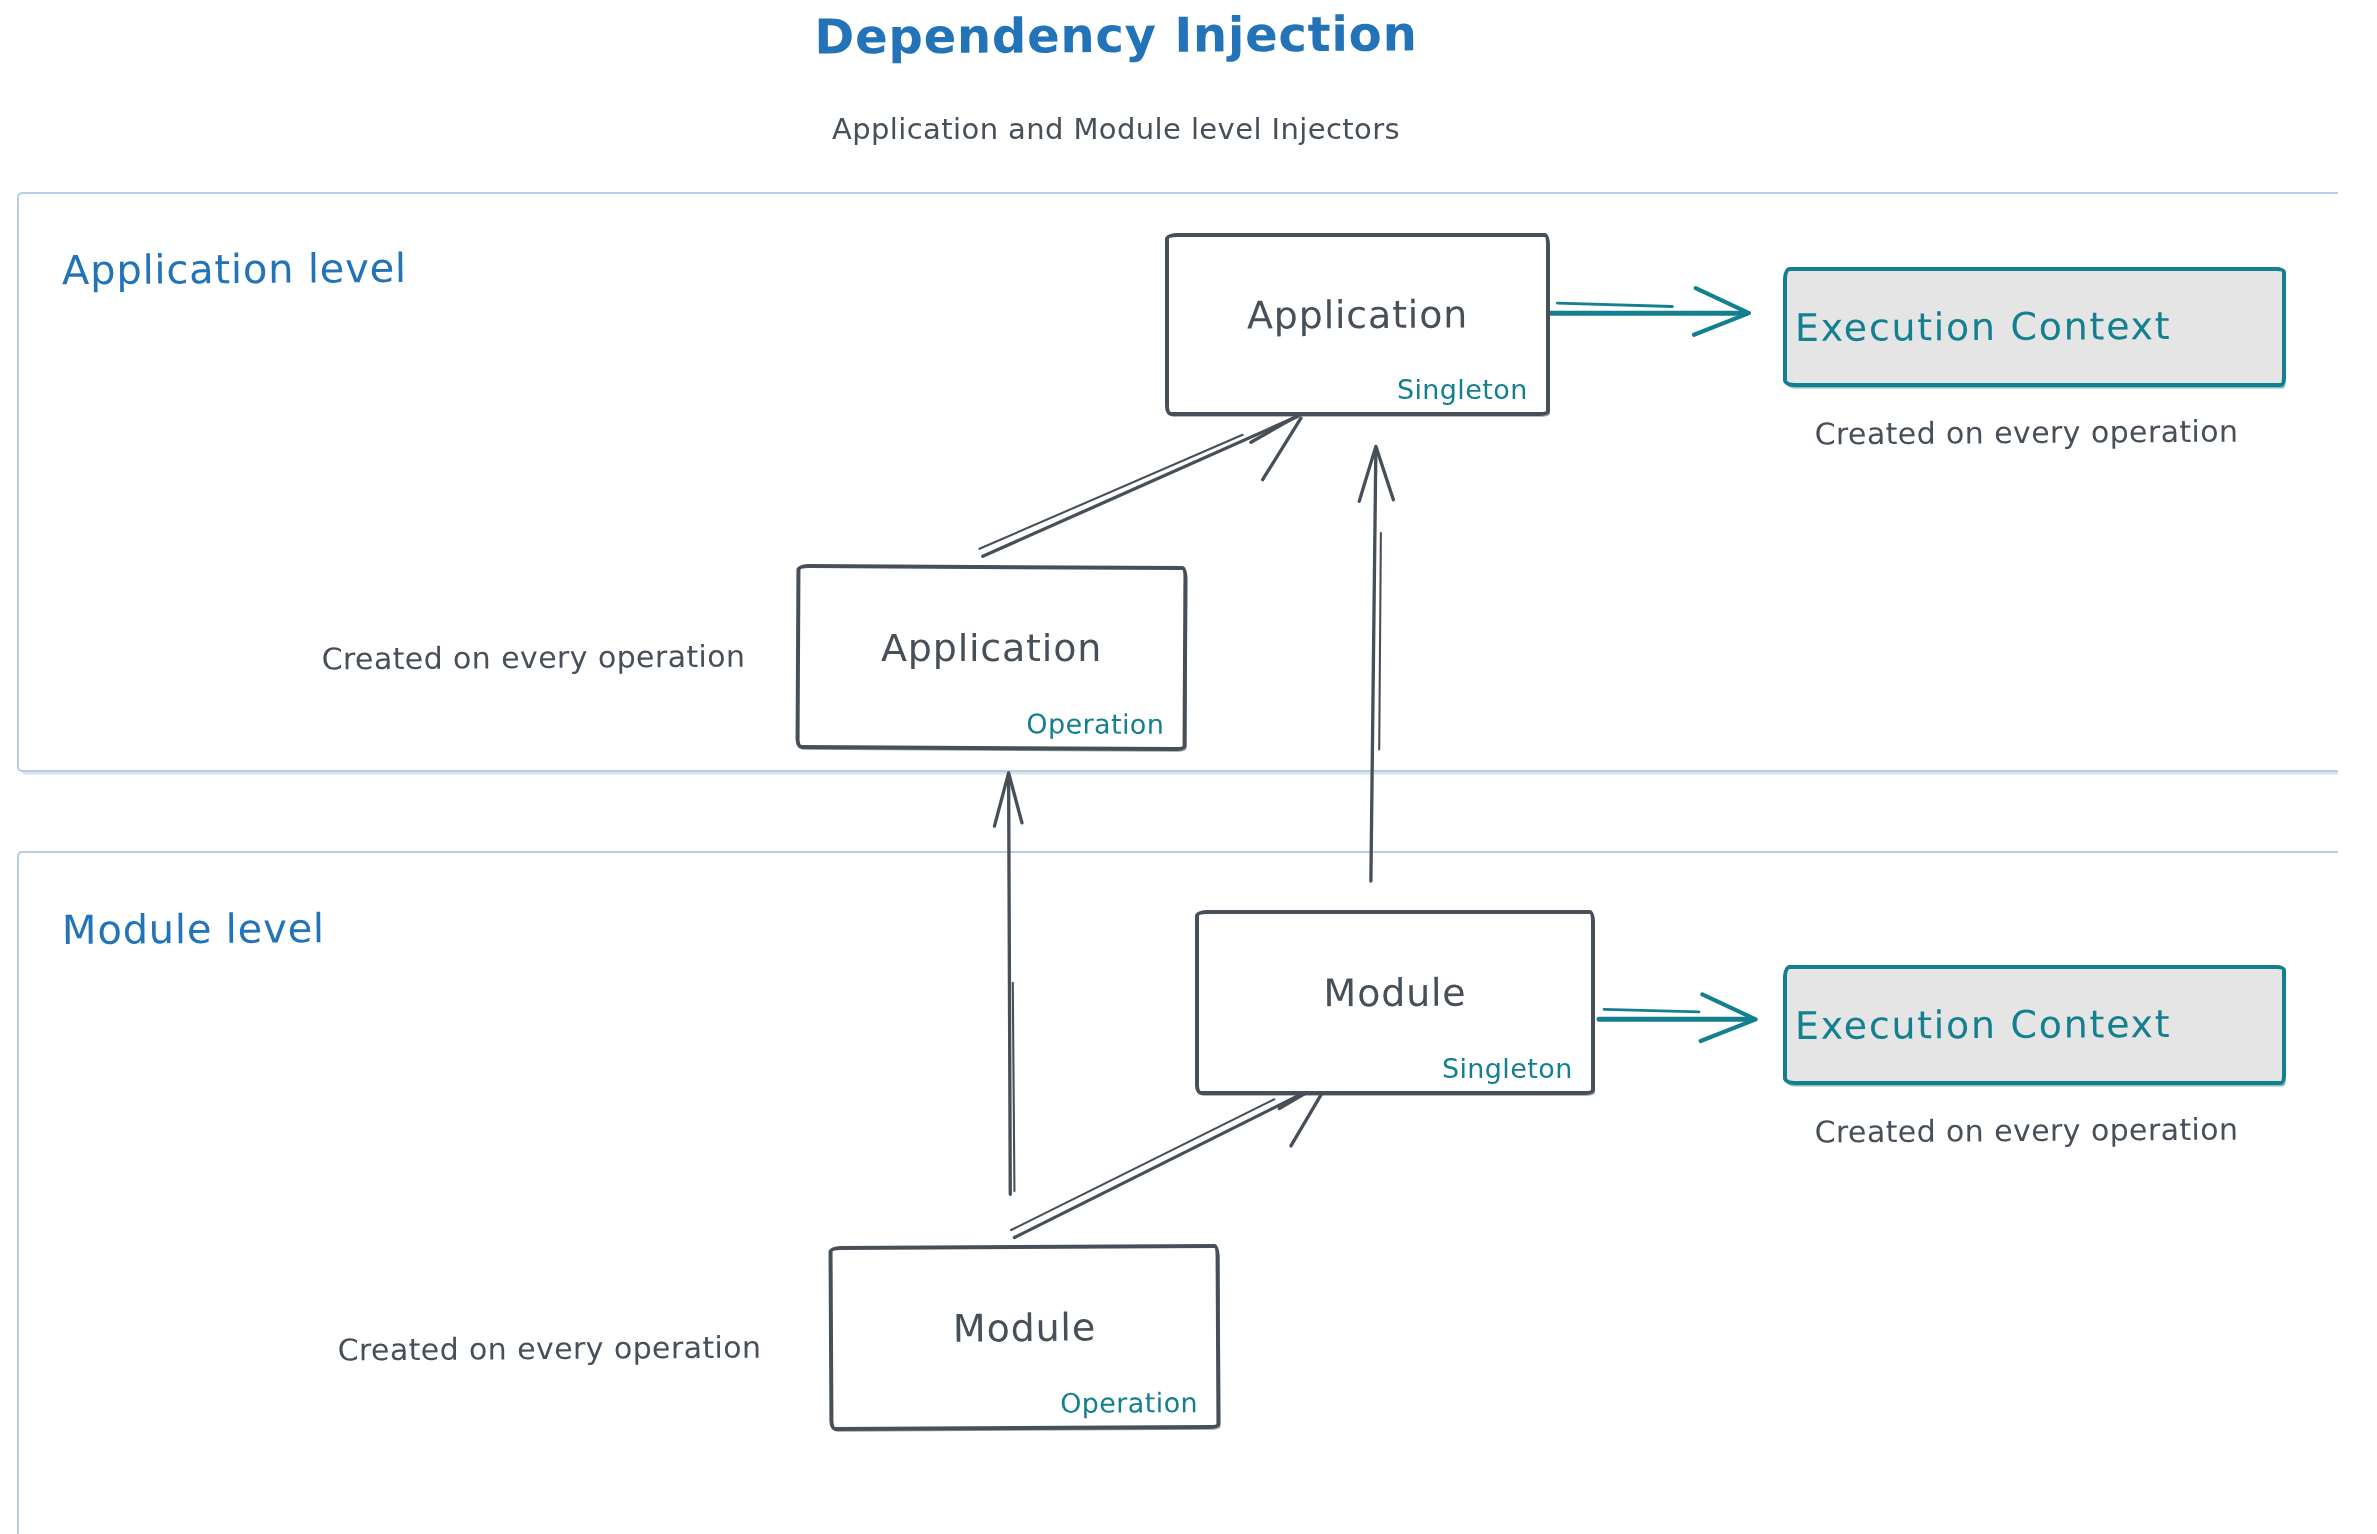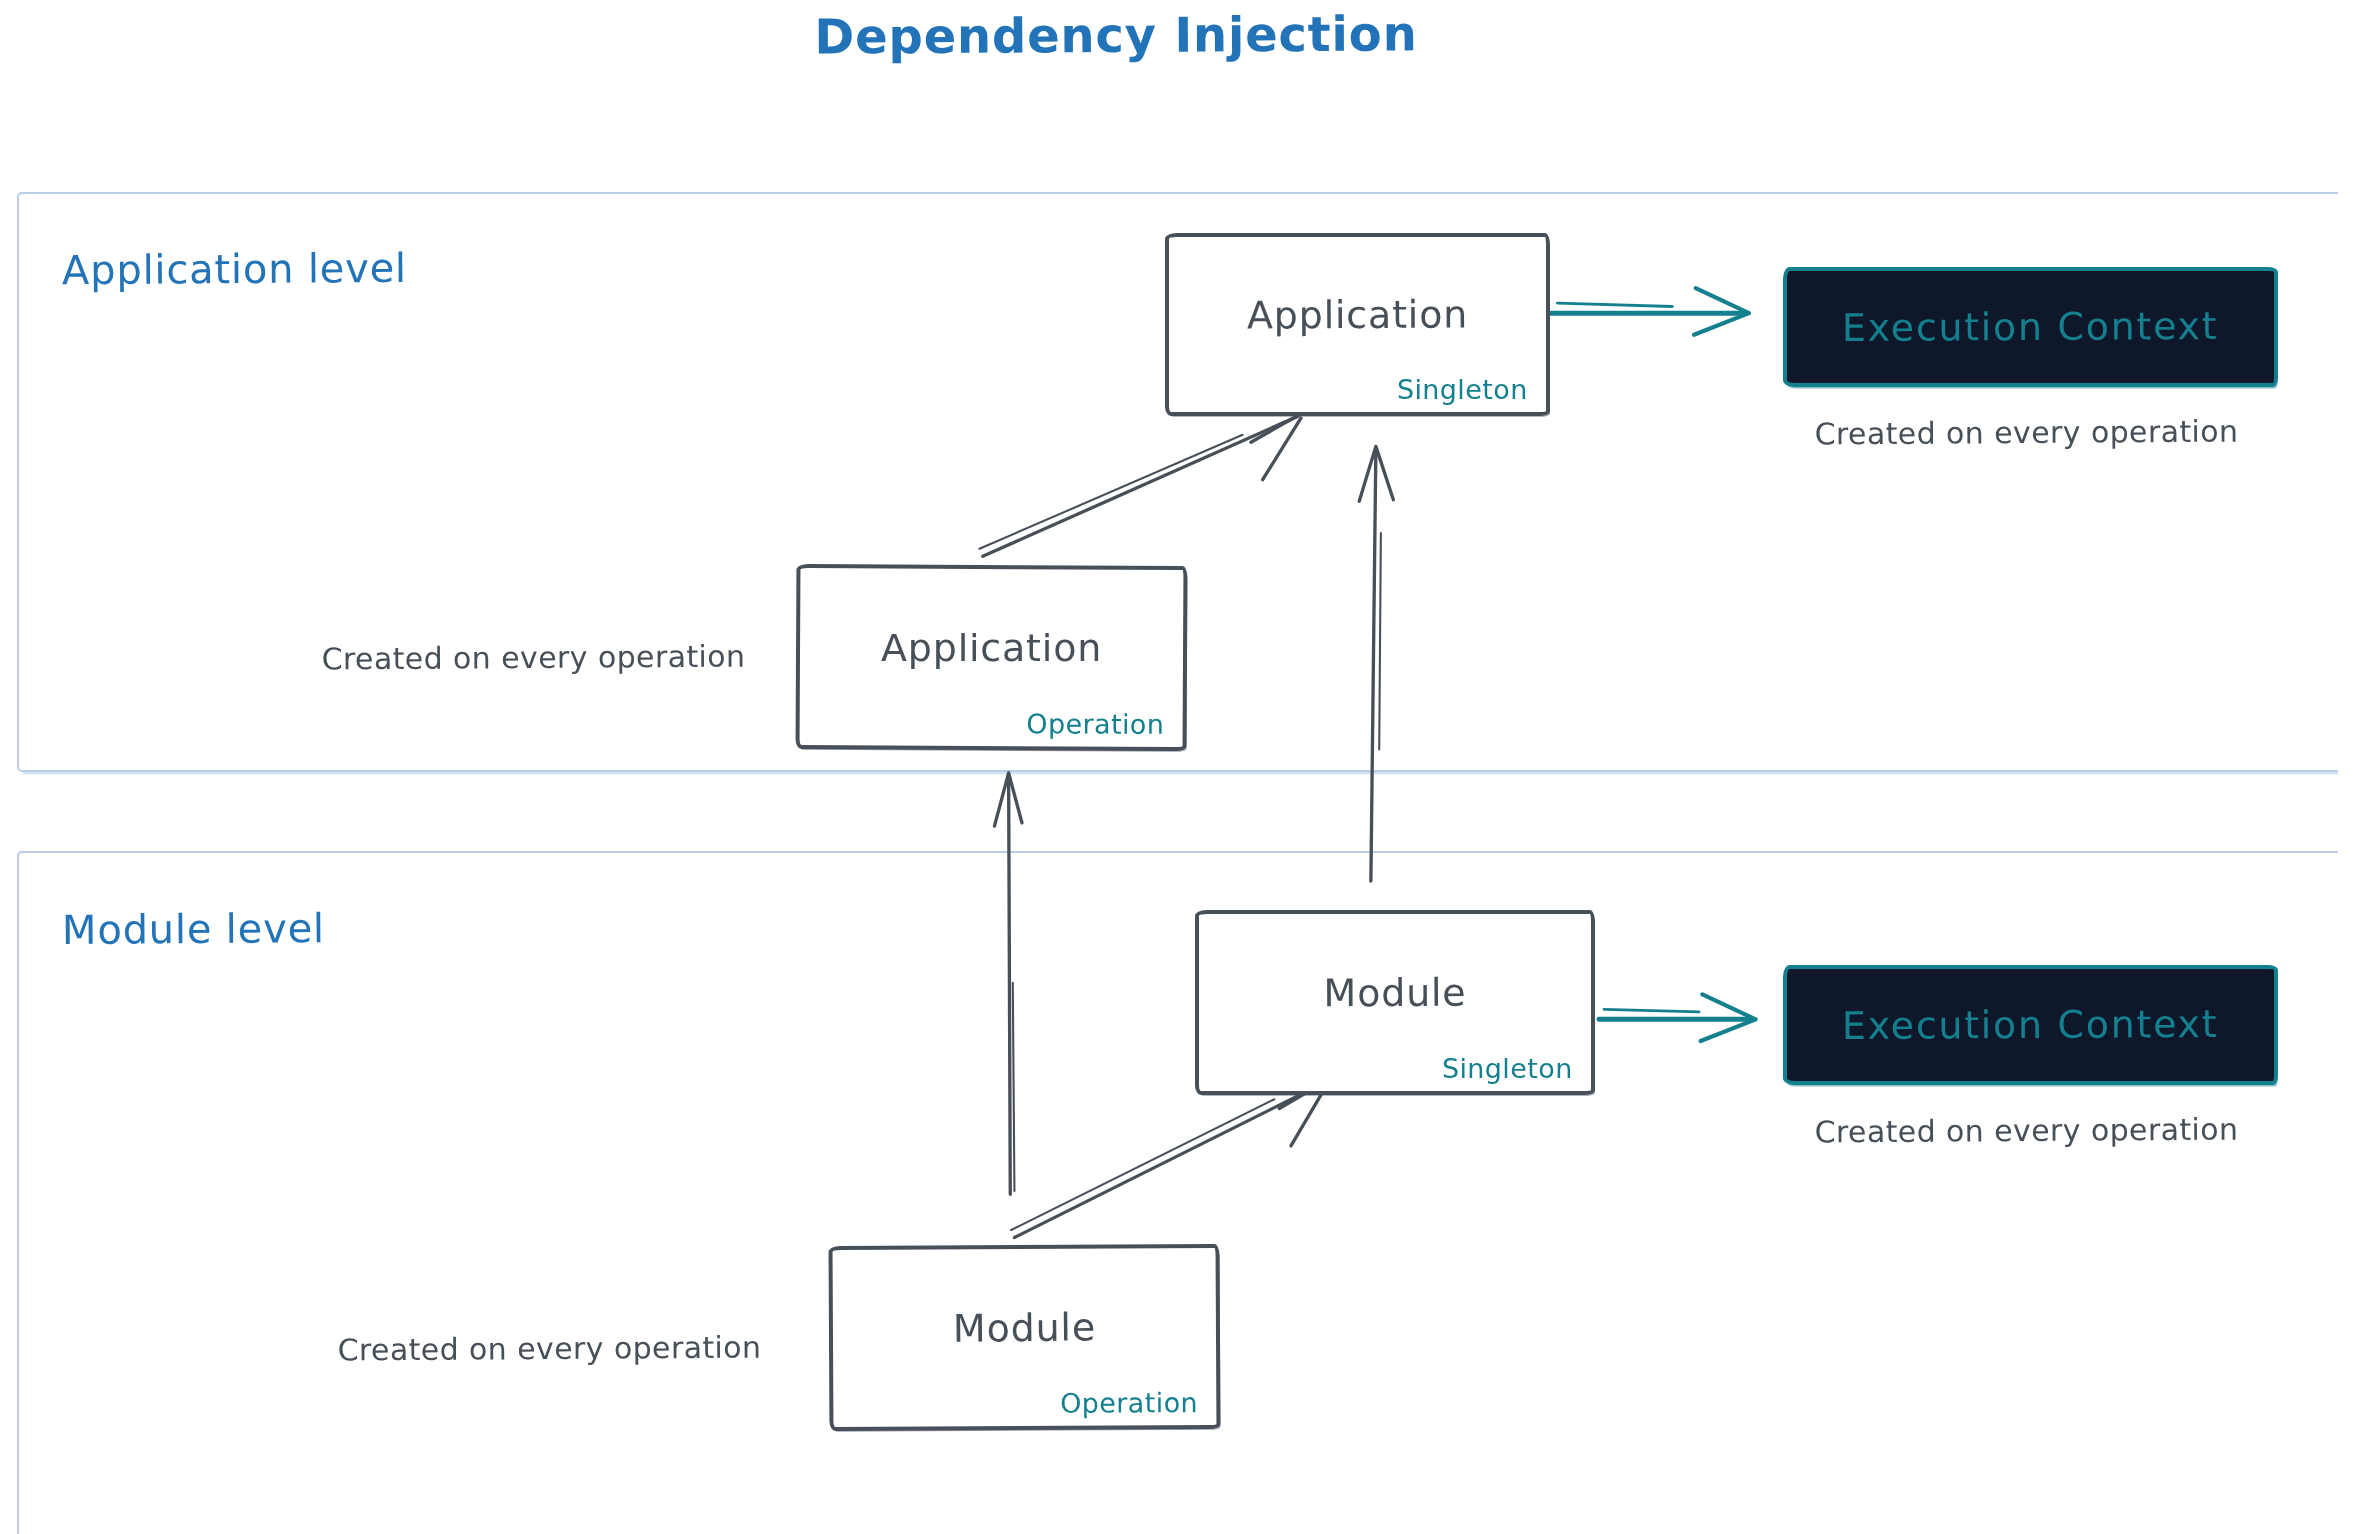--- a/index.html
+++ b/index.html
@@ -87,27 +87,28 @@
   }
 
   #app-singleton-box { left: 1165px; top: 233px; width: 377px; height: 175px; }
   #app-operation-box { left: 796px;  top: 565px; width: 383px; height: 177px; transform: rotate(0.3deg); }
   #module-singleton-box { left: 1195px; top: 910px; width: 392px; height: 177px; }
   #module-operation-box { left: 829px;  top: 1245px; width: 383px; height: 177px; transform: rotate(-0.3deg); }
 
   
   .ec-box {
     position: absolute;
-    background: #0f172a;
+    background: #e5e5e5;
     border: 4.2px solid var(--teal);
     border-radius: 6.7px 10px 5px 11.7px / 11.7px 5px 10px 6.7px;
     box-shadow: 1.7px 3.3px 0 -1.7px rgba(18, 128, 142, 0.5);
     display: flex;
     align-items: center;
-    justify-content: center;
+    justify-content: flex-start;
+    padding-left: 8px;
   }
   .ec-label {
     font-size: 38px;
     letter-spacing: 1.7px;
     color: var(--teal);
     transform: rotate(-0.3deg);
     white-space: nowrap;
   }
   #app-ec-box    { left: 1783px; top: 267px;  width: 487px; height: 112px; }
   #module-ec-box { left: 1783px; top: 965px; width: 487px; height: 112px; }
@@ -137,20 +138,21 @@
   }
   .stroke-dark  { stroke: var(--dark);  fill: none; stroke-linecap: round; stroke-linejoin: round; }
   .stroke-teal  { stroke: var(--teal);  fill: none; stroke-linecap: round; stroke-linejoin: round; }
 </style>
 </head>
 <body>
 
 <div class="canvas">
 
   <div class="page-title">Dependency Injection</div>
+  <div class="page-subtitle">Application and Module level Injectors</div>
 
   <div class="level-container level-app">
     <div class="level-label">Application level</div>
   </div>
 
   <div class="level-container level-module">
     <div class="level-label">Module level</div>
   </div>
 
   <svg class="arrows" viewBox="0 0 2854 1842">

